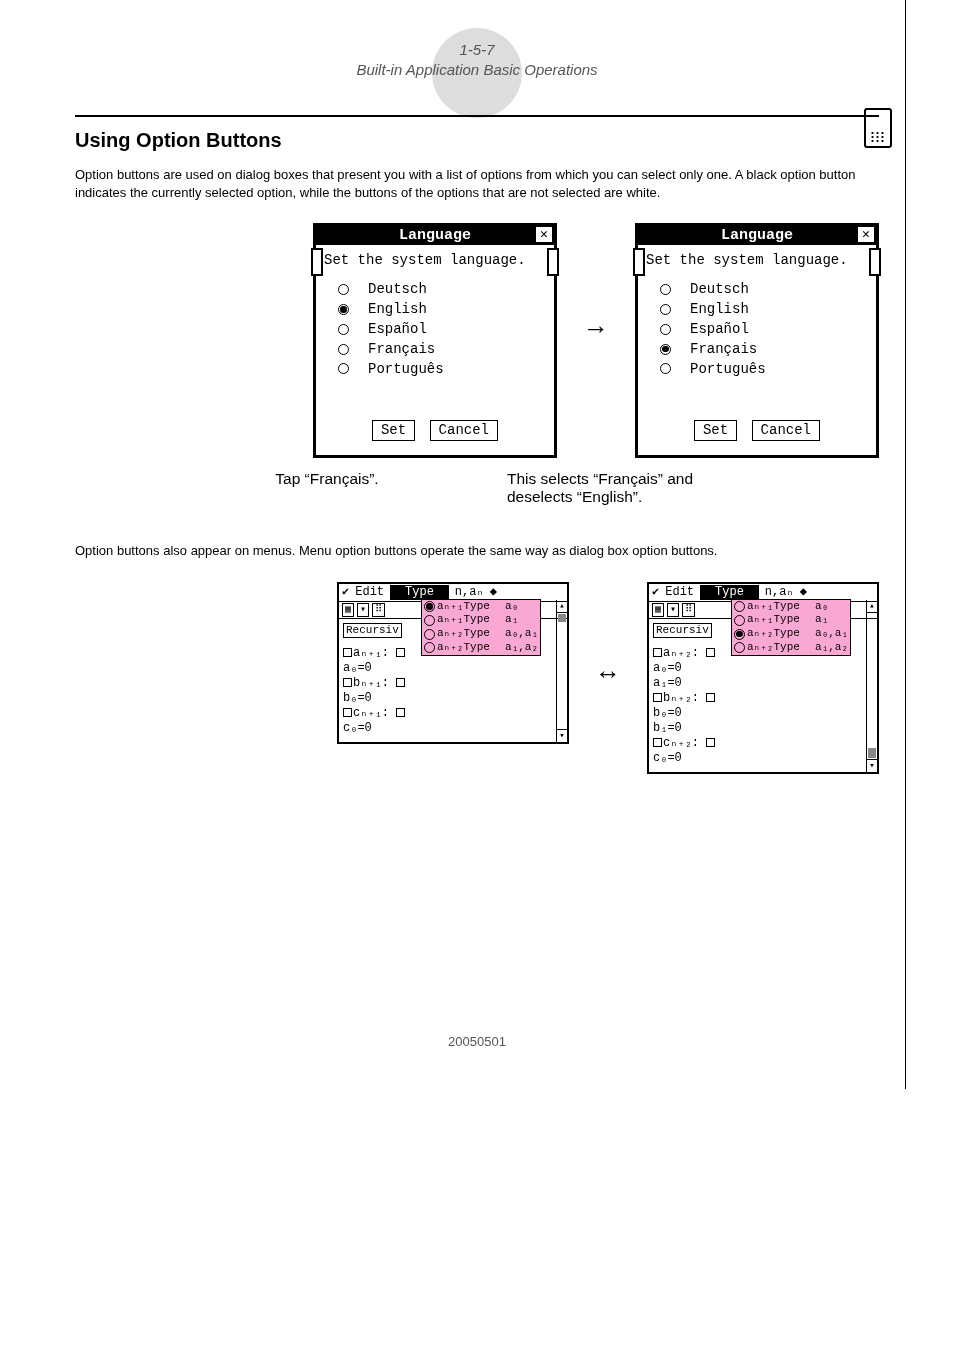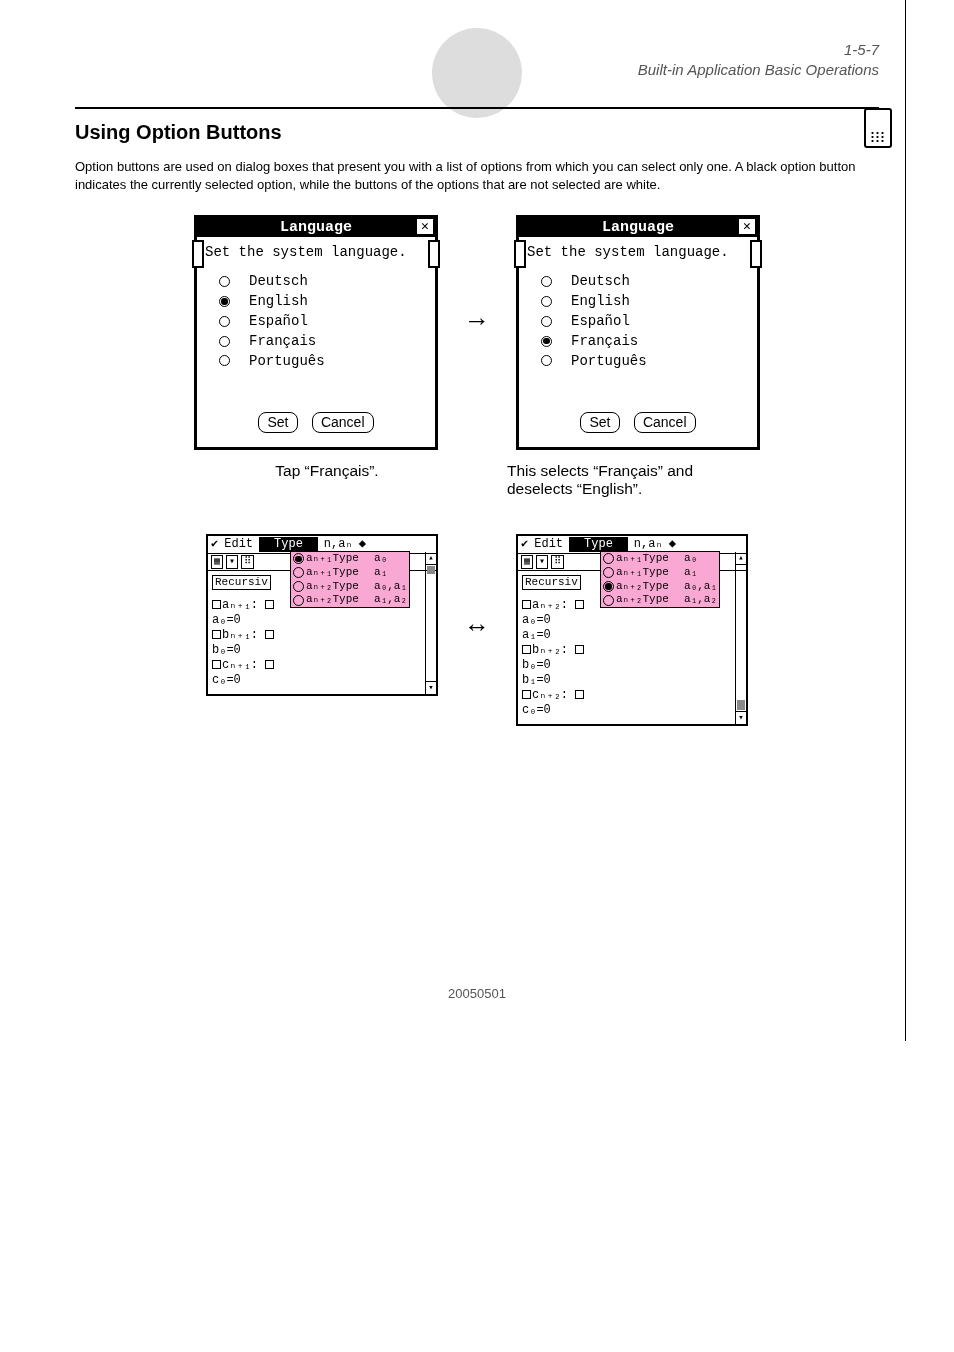--- a/index.html
+++ b/index.html
@@ -10,26 +10,26 @@
     color: #000;
     width: 954px;
     position: relative;
   }
   .page {
     padding: 40px 75px 40px 75px;
     box-sizing: border-box;
     position: relative;
   }
   .header-block {
-    text-align: right;
+    text-align: center;
     font-style: italic;
     color: #555;
     font-size: 15px;
     line-height: 1.3;
-    margin-bottom: 28px;
+    margin-bottom: 36px;
   }
   .header-circle {
     position: absolute;
     left: 50%;
     top: 28px;
     width: 90px;
     height: 90px;
     background: #ddd;
     border-radius: 50%;
     transform: translateX(-50%);
@@ -66,21 +66,21 @@
     margin: 0 0 14px 0;
   }
   .body-text {
     font-size: 13px;
     line-height: 1.35;
     margin-bottom: 22px;
   }
   .figure-row {
     display: flex;
     align-items: flex-start;
-    justify-content: center;
+    justify-content: flex-end;
     gap: 26px;
     margin-bottom: 12px;
   }
   .arrow {
     align-self: center;
     font-size: 26px;
     font-weight: bold;
     margin-top: -30px;
   }
   .arrow.bidir {
@@ -157,24 +157,24 @@
     border-radius: 50%;
   }
   .dialog-buttons {
     text-align: center;
     margin-top: 42px;
   }
   .dlg-btn {
     display: inline-block;
     border: 1.5px solid #000;
     padding: 0 8px;
-    font-family: Liberation Sans, sans-serif;
+    font-family: Liberation Mono, monospace;
     font-size: 14px;
     margin: 0 3px;
-    border-radius: 8px;
+    border-radius: 0;
   }
   .caption-row {
     display: flex;
     justify-content: center;
     gap: 60px;
     font-size: 15.5px;
     margin-bottom: 36px;
   }
   .caption-row .cap {
     width: 240px;
@@ -363,20 +363,21 @@
         </div>
       </div>
     </div>
   </div>
 
   <div class="caption-row">
     <div class="cap left">Tap “Français”.</div>
     <div class="cap">This selects “Français” and deselects “English”.</div>
   </div>
 
+  <div class="body-text">Option buttons also appear on menus. Menu option buttons operate the same way as dialog box option buttons.</div>
 
   <div class="figure-row">
     <div class="menu-shot" id="menu-left">
         <div class="menu-bar">
           <span>✔</span>
           <span>Edit</span>
           <span class="inv">Type</span>
           <span>n,aₙ</span>
           <span>◆</span>
         </div>

